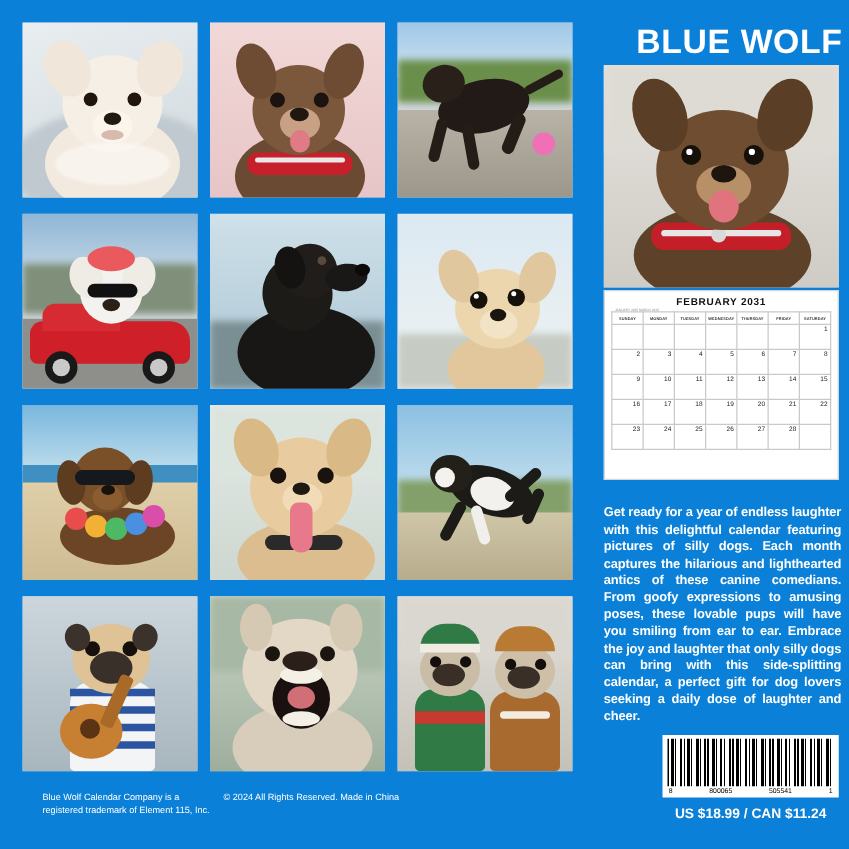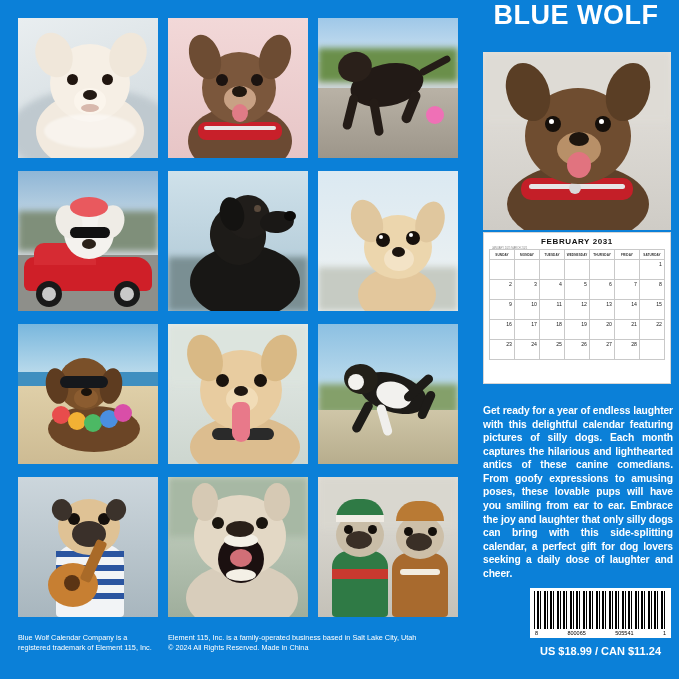--- a/index.html
+++ b/index.html
@@ -49,23 +49,23 @@
   .right {
     position: absolute;
     left: 470px;
     top: 0;
     width: 209px;
     height: 679px;
   }
   .brand {
     position: absolute;
     left: 8px;
-    top: 2px;
+    top: 20px;
     width: 196px;
-    text-align: center;
+    text-align: right;
   }
   .brand-line1 {
     color: #ffffff;
     font-weight: bold;
     font-size: 27px;
     letter-spacing: 0.5px;
     line-height: 1;
   }
   .brand-line2 {
     color: #ffffff;
@@ -198,21 +198,21 @@
     position: absolute;
     left: 18px;
     top: 633px;
     width: 440px;
     display: flex;
     gap: 10px;
     color: #ffffff;
     font-size: 7.3px;
     line-height: 1.35;
   }
-  .legal .col1 { width: 140px; }
+  .legal .col1 { width: 140px; margin-left: 16px; }
   .legal .col2 { width: 290px; }
 </style>
 </head>
 <body>
 
 <div class="page">
 
   <div class="grid">
 
     <div class="photo">
@@ -593,18 +593,17 @@
         <span>1</span>
       </div>
     </div>
 
     <div class="price">US $18.99 / CAN $11.24</div>
   </div>
 
   <div class="legal">
     <div class="col1">Blue Wolf Calendar Company is a registered trademark of Element 115, Inc.</div>
     <div class="col2">
-      <div>Element 115, Inc. is a family-operated business based in Salt Lake City, Utah</div>
       <div>© 2024 All Rights Reserved. Made in China</div>
     </div>
   </div>
 
 </div>
 
 </body></html>

